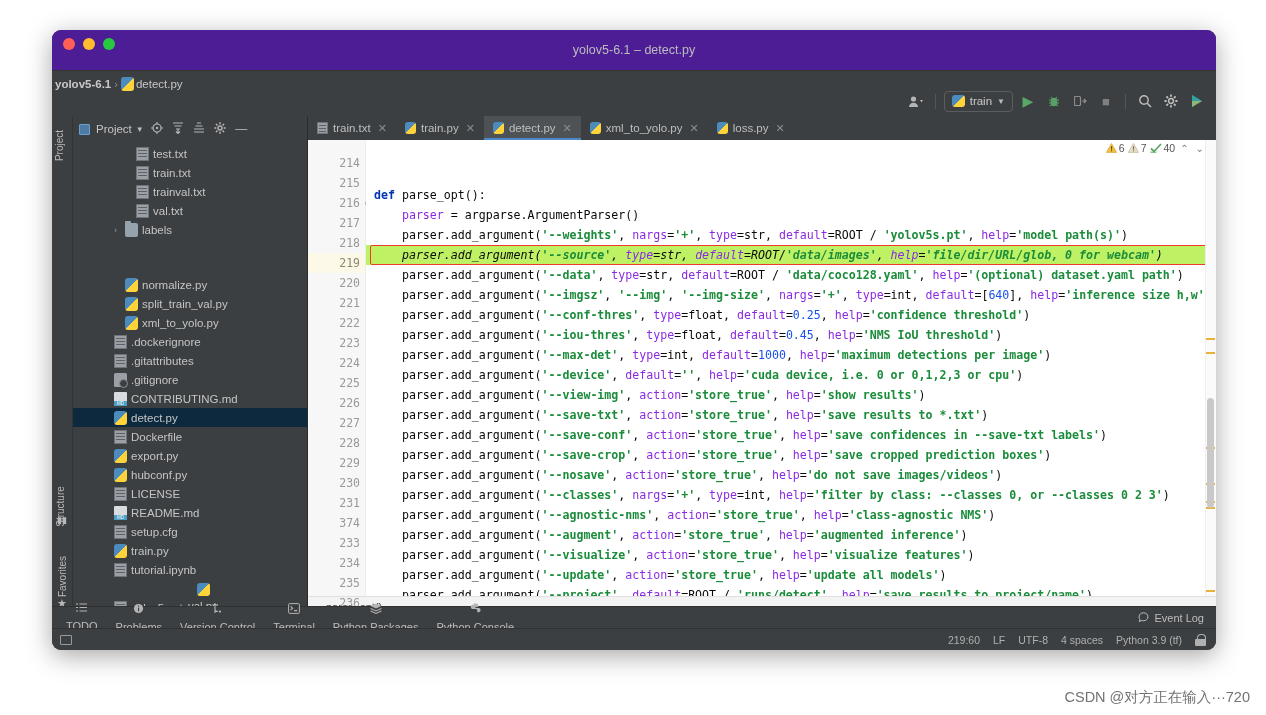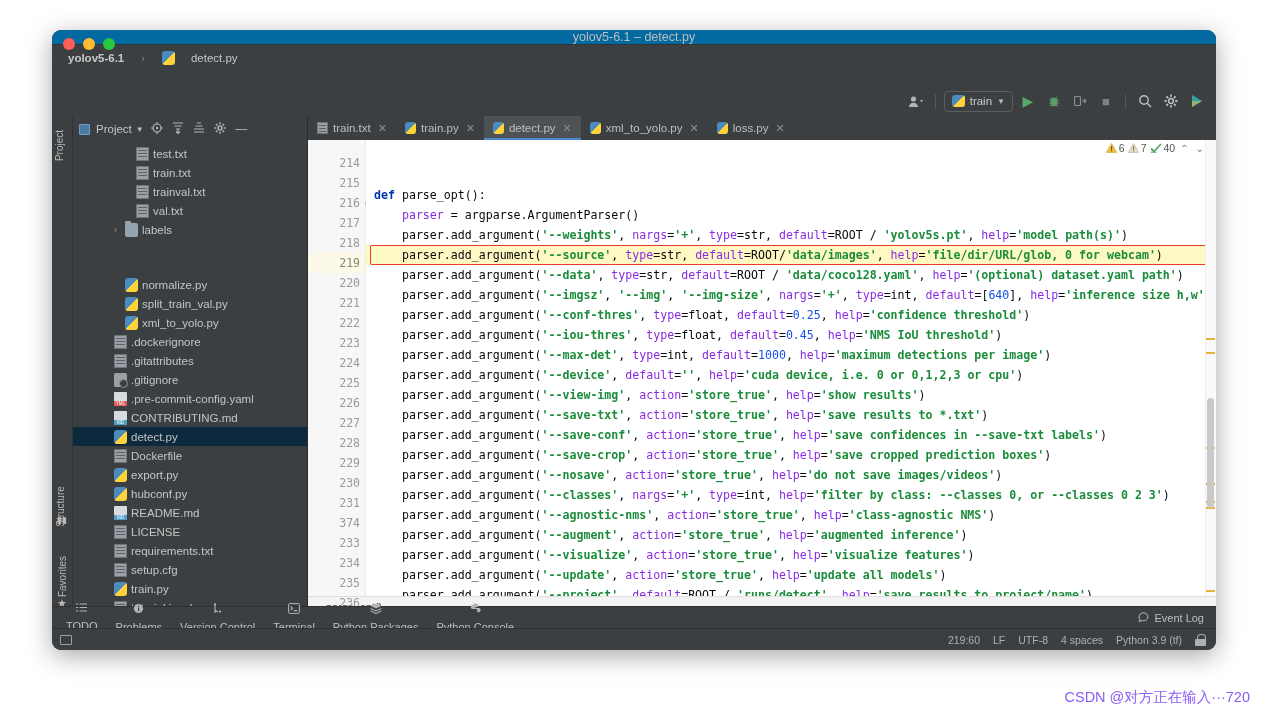--- a/index.html
+++ b/index.html
@@ -11,33 +11,33 @@
 
   
   .window{
     position:absolute;left:52px;top:30px;width:1164px;height:620px;
     background:#3c3f41;border-radius:9px;overflow:hidden;
     box-shadow:0 6px 26px rgba(0,0,0,.35);
   }
 
   
   .titlebar{
-    position:relative;height:15px;background:#0369a1;
+    position:relative;height:41px;background:#4c1d95;
     display:flex;align-items:center;justify-content:center;
     border-bottom:1px solid #323232;
   }
   .traffic{position:absolute;left:11px;top:0;height:28px;display:flex;align-items:center;gap:8px;}
   .dot{width:12px;height:12px;border-radius:50%;display:block;}
   .dot.red{background:#ff5f57;}
   .dot.yellow{background:#febc2e;}
   .dot.green{background:#28c840;}
   .title-text{color:#bdbdbd;font-size:12.5px;}
 
   
-  .crumbbar{height:26px;background:#3c3f41;display:flex;align-items:center;padding-left:16px;gap:16px;}
+  .crumbbar{height:26px;background:#3c3f41;display:flex;align-items:center;padding-left:3px;gap:2px;}
   .crumb{color:#c8c8c8;font-size:11.5px;font-weight:bold;}
   .crumb.normal{font-weight:normal;color:#c5c5c5;}
   .crumb-sep{color:#8a8a8a;font-size:11px;margin:0 1px;}
 
   
   .toolbar-right{position:absolute;right:8px;top:58px;height:26px;display:flex;align-items:center;gap:4px;}
   .tb-ico{width:22px;height:22px;display:flex;align-items:center;justify-content:center;color:#b4b4b4;font-size:13px;}
   .tb-sep{width:1px;height:15px;background:#555;margin:0 4px;}
   .runcfg{
     display:flex;align-items:center;gap:5px;height:21px;padding:0 7px;
@@ -110,21 +110,21 @@
   .fold{position:absolute;right:-8px;top:4px;width:11px;height:11px;color:#9a9a9a;font-size:9px;
         display:flex;align-items:center;justify-content:center;}
   .bulb{position:absolute;right:-14px;top:3px;width:13px;height:13px;}
 
   .code{
     flex:1;position:relative;overflow:hidden;padding-top:5px;
     font-family:"DejaVu Sans Mono", monospace;font-size:11.6px;white-space:pre;
     color:#080808;background:#ffffff;
   }
   .cl{height:20px;line-height:20px;padding-left:8px;}
-  .cl.hl{background:#fef9c3;}
+  .cl.hl{background:#bef264;font-style:italic;}
   .cl.boxed{position:relative;}
   .boxline{position:absolute;left:4px;right:9px;top:0;height:20px;border:1.6px solid #ee3b2b;border-radius:2px;pointer-events:none;}
   .kw{color:#0033b3;font-weight:bold;}
   .str{color:#1a8c3a;font-weight:bold;}
   .param{color:#8a2be2;}
   .num{color:#1750eb;}
 
   
   .inspect{
     position:absolute;right:10px;top:2px;display:flex;align-items:center;gap:3px;
@@ -162,21 +162,21 @@
   }
   .status-left{display:flex;align-items:center;gap:6px;padding-left:8px;}
   .status-right{position:absolute;right:10px;display:flex;align-items:center;gap:13px;}
   .lock{width:11px;height:12px;position:relative;display:inline-block;}
   .lock:before{content:"";position:absolute;left:0;bottom:0;width:11px;height:7px;background:#b0b0b0;border-radius:1px;}
   .lock:after{content:"";position:absolute;left:2px;top:0;width:7px;height:6px;border:1.4px solid #b0b0b0;border-bottom:none;border-radius:4px 4px 0 0;}
   .monitor{width:12px;height:10px;border:1.4px solid #9a9a9a;border-radius:1px;display:inline-block;}
 
   
   .watermark{
-    position:absolute;right:16px;bottom:8px;color:#8b5cf6;font-size:14.5px;
+    position:absolute;right:16px;bottom:8px;color:#737373;font-size:14.5px;
     font-family:"Liberation Sans",sans-serif;
   }
 </style>
 </head>
 <body>
 
 <div class="page">
   <div class="window">
 
     <div class="titlebar">
@@ -340,25 +340,20 @@
               <span class="ficon ic-doc"></span>
               <span>.gitattributes</span>
             </div>
             <div class="node" style="padding-left: 26px;">
               <span class="arrow"></span>
               <span class="ficon ic-git"></span>
               <span>.gitignore</span>
             </div>
             <div class="node" style="padding-left: 26px;">
               <span class="arrow"></span>
-              <span class="ficon ic-yml"></span>
-              <span>.pre-commit-config.yaml</span>
-            </div>
-            <div class="node" style="padding-left: 26px;">
-              <span class="arrow"></span>
               <span class="ficon ic-md"></span>
               <span>CONTRIBUTING.md</span>
             </div>
             <div class="node sel" style="padding-left: 26px;">
               <span class="arrow"></span>
               <span class="ficon ic-py"></span>
               <span>detect.py</span>
             </div>
             <div class="node" style="padding-left: 26px;">
               <span class="arrow"></span>
@@ -370,32 +365,27 @@
               <span class="ficon ic-py"></span>
               <span>export.py</span>
             </div>
             <div class="node" style="padding-left: 26px;">
               <span class="arrow"></span>
               <span class="ficon ic-py"></span>
               <span>hubconf.py</span>
             </div>
             <div class="node" style="padding-left: 26px;">
               <span class="arrow"></span>
+              <span class="ficon ic-doc"></span>
+              <span>LICENSE</span>
+            </div>
+            <div class="node" style="padding-left: 26px;">
+              <span class="arrow"></span>
               <span class="ficon ic-md"></span>
               <span>README.md</span>
-            </div>
-            <div class="node" style="padding-left: 26px;">
-              <span class="arrow"></span>
-              <span class="ficon ic-doc"></span>
-              <span>LICENSE</span>
-            </div>
-            <div class="node" style="padding-left: 26px;">
-              <span class="arrow"></span>
-              <span class="ficon ic-doc"></span>
-              <span>requirements.txt</span>
             </div>
             <div class="node" style="padding-left: 26px;">
               <span class="arrow"></span>
               <span class="ficon ic-doc"></span>
               <span>setup.cfg</span>
             </div>
             <div class="node" style="padding-left: 26px;">
               <span class="arrow"></span>
               <span class="ficon ic-py"></span>
               <span>train.py</span>

